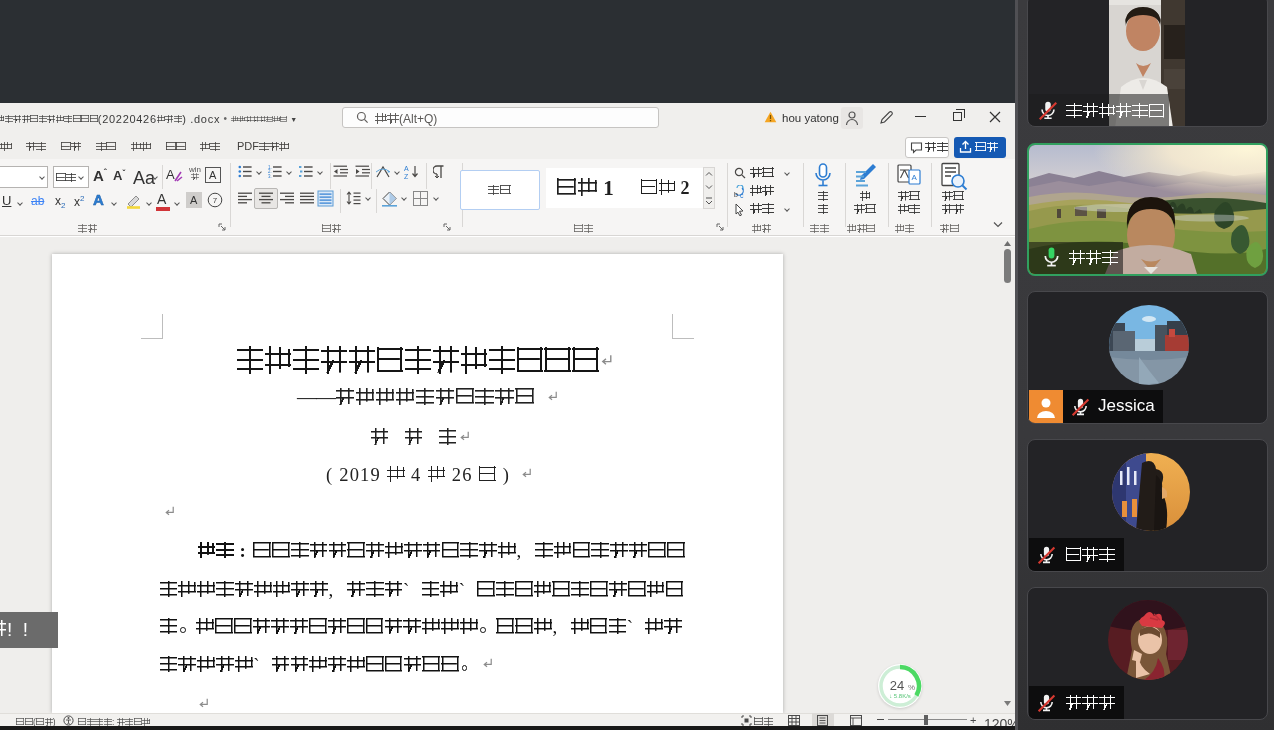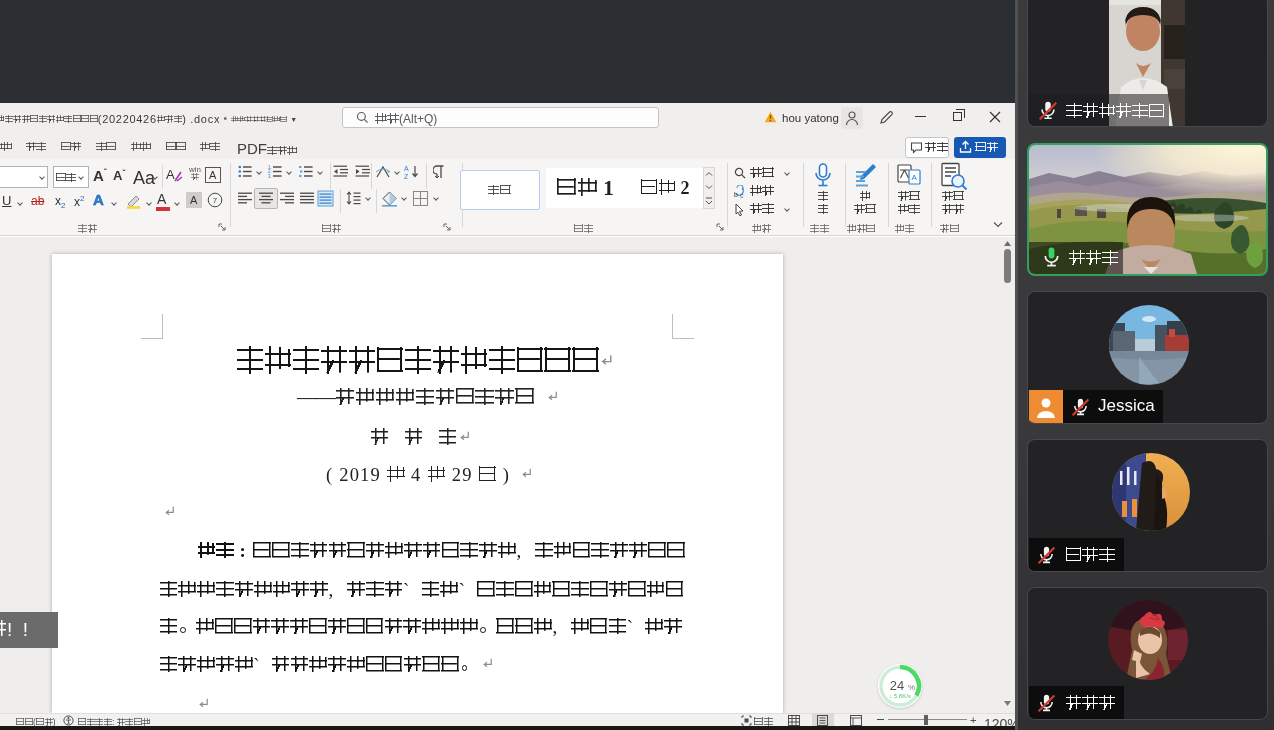--- a/index.html
+++ b/index.html
@@ -51,21 +51,21 @@
       <path d="M1 1 L11 11 M11 1 L1 11" stroke="#333" stroke-width="1.2"></path>
     </svg>
 <div class="ab" style="left:0;top:133px;width:1015px;height:26px;background:#f0efed"></div>
 <div class="ab" style="left:-8px;top:141px;font-size:10px;color:#403e3c"><i class="g gc"></i><i class="g gc"></i></div>
 <div class="ab" style="left:26px;top:141px;font-size:10px;color:#403e3c"><i class="g gd"></i><i class="g ga"></i></div>
 <div class="ab" style="left:61px;top:141px;font-size:10px;color:#403e3c"><i class="g gb"></i><i class="g gd"></i></div>
 <div class="ab" style="left:96px;top:141px;font-size:10px;color:#403e3c"><i class="g ga"></i><i class="g gb"></i></div>
 <div class="ab" style="left:131px;top:141px;font-size:10px;color:#403e3c"><i class="g gc"></i><i class="g gc"></i></div>
 <div class="ab" style="left:166px;top:141px;font-size:10px;color:#403e3c"><i class="g gb"></i><i class="g gb"></i></div>
 <div class="ab" style="left:200px;top:141px;font-size:10px;color:#403e3c"><i class="g gc"></i><i class="g ga"></i></div>
-<div class="ab" style="left:237px;top:140px;font-size:10px;color:#403e3c"><span style="font-size:15px">PDF</span><i class="g ga"></i><i class="g gd"></i><i class="g gc"></i></div>
+<div class="ab" style="left:237px;top:140px;font-size:10px;color:#403e3c"><span style="font-size:11px">PDF</span><i class="g ga"></i><i class="g gd"></i><i class="g gc"></i></div>
 <div class="ab" style="left:905px;top:137px;width:44px;height:21px;background:#fff;border:1px solid #c8c6c4;border-radius:3px"></div>
 <svg class="ab" style="left:910px;top:141px" width="13" height="13" viewBox="0 0 13 13">
       <path d="M1.5 2 h10 v7 h-5.5 l-2.5 2.5 v-2.5 h-2 Z" fill="none" stroke="#444" stroke-width="1.1"></path>
     </svg>
 <div class="ab" style="left:925px;top:141px;font-size:11.5px;color:#333;font-weight:bold"><i class="g gd"></i><i class="g ga"></i></div>
 <div class="ab" style="left:954px;top:137px;width:52px;height:21px;background:#1559b3;border-radius:3px"></div>
 <svg class="ab" style="left:959px;top:140px" width="13" height="14" viewBox="0 0 13 14">
       <path d="M6.5 9 V1.5 M3.5 4.5 L6.5 1.5 L9.5 4.5" fill="none" stroke="#fff" stroke-width="1.3"></path>
       <path d="M1.5 8 v4 h10 v-4" fill="none" stroke="#fff" stroke-width="1.3"></path>
     </svg>
@@ -84,21 +84,21 @@
 <div class="vd" style="left:162px;top:6px;height:24px"></div>
 <div class="ab" style="left:166px;top:8px;font-size:13px;color:#333">A</div>
 <svg class="ab" style="left:174px;top:12px" width="9" height="11" viewBox="0 0 9 11">
         <path d="M1 10 L7 1 M3 10 l5 -4" stroke="#a33bb5" stroke-width="1.6"></path>
       </svg>
 <div class="ab" style="left:189px;top:7px;font-size:8px;color:#555;line-height:7px;text-align:center">win<br><i class="g gd"></i></div>
 <div class="ab" style="left:205px;top:8px;width:16px;height:16px;border:1px solid #555"></div>
 <div class="ab" style="left:209px;top:10px;font-size:11px;color:#333">A</div>
 <div class="ab" style="left:2px;top:34px;font-size:13px;color:#333;text-decoration:underline">U</div>
 <span class="cv ab" style="left:18px;top:42px;color:#555"></span>
-<div class="ab" style="left:31px;top:35px;font-size:12px;color:#b91c1c;text-decoration:line-through">ab</div>
+<div class="ab" style="left:31px;top:35px;font-size:12px;color:#3b82f6;text-decoration:line-through">ab</div>
 <div class="ab" style="left:55px;top:35px;font-size:12px;color:#333">x<span style="font-size:8px;vertical-align:-3px;color:#2b6cb8">2</span></div>
 <div class="ab" style="left:74px;top:35px;font-size:12px;color:#333">x<span style="font-size:8px;vertical-align:5px;color:#2b6cb8">2</span></div>
 <div class="ab" style="left:93px;top:32px;font-size:15px;font-weight:bold;color:#2d7dd2;-webkit-text-stroke:.5px #1b5fa8">A</div>
 <span class="cv ab" style="left:112px;top:42px;color:#555"></span>
 <svg class="ab" style="left:126px;top:33px" width="17" height="17" viewBox="0 0 17 17">
         <path d="M2 12 L10 4 l3 3 L5 15 Z" fill="#d9d9d9" stroke="#777" stroke-width=".8"></path>
         <rect x="1" y="14.2" width="13" height="2.6" fill="#f3d83b"></rect>
       </svg>
 <span class="cv ab" style="left:147px;top:42px;color:#555"></span>
 <div class="ab" style="left:157px;top:32px;font-size:14px;color:#333">A</div>
@@ -322,21 +322,21 @@
       <path d="M11 2 V8 H4 M6.5 5.5 L3.5 8 L6.5 10.5" fill="none" stroke="#8c8c8c" stroke-width="1.3"></path>
     </svg>
 <div class="ab" style="left:297px;top:386px;font-size:20px;color:#222;letter-spacing:1px"><span class="serif" style="letter-spacing:-1px">——</span><i class="g gd"></i><i class="g gc"></i><i class="g gc"></i><i class="g gc"></i><i class="g ga"></i><i class="g gd"></i><i class="g gb"></i><i class="g ga"></i><i class="g gd"></i><i class="g gb"></i></div>
 <svg style="position:absolute;left:546px;top:390px" width="13" height="13" viewBox="0 0 14 14">
       <path d="M11 2 V8 H4 M6.5 5.5 L3.5 8 L6.5 10.5" fill="none" stroke="#8c8c8c" stroke-width="1.3"></path>
     </svg>
 <div class="ab" style="left:370px;top:427px;font-size:19px;color:#222;letter-spacing:0"><i class="g gd"></i><i style="display:inline-block;width:15px"></i><i class="g gd"></i><i style="display:inline-block;width:15px"></i><i class="g ga"></i></div>
 <svg style="position:absolute;left:458px;top:430px" width="13" height="13" viewBox="0 0 14 14">
       <path d="M11 2 V8 H4 M6.5 5.5 L3.5 8 L6.5 10.5" fill="none" stroke="#8c8c8c" stroke-width="1.3"></path>
     </svg>
-<div class="ab" style="left:326px;top:464px;font-size:18.5px;color:#222;letter-spacing:1.2px"><span class="serif">( 2019 </span><i class="g gc"></i><span class="serif"> 4 </span><i class="g gc"></i><span class="serif"> 29 </span><i class="g gb"></i><span class="serif"> )</span></div>
+<div class="ab" style="left:326px;top:464px;font-size:18.5px;color:#222;letter-spacing:1.2px"><span class="serif">( 2019 </span><i class="g gc"></i><span class="serif"> 4 </span><i class="g gc"></i><span class="serif"> 26 </span><i class="g gb"></i><span class="serif"> )</span></div>
 <svg style="position:absolute;left:520px;top:467px" width="13" height="13" viewBox="0 0 14 14">
       <path d="M11 2 V8 H4 M6.5 5.5 L3.5 8 L6.5 10.5" fill="none" stroke="#8c8c8c" stroke-width="1.3"></path>
     </svg>
 <svg style="position:absolute;left:163px;top:505px" width="13" height="13" viewBox="0 0 14 14">
       <path d="M11 2 V8 H4 M6.5 5.5 L3.5 8 L6.5 10.5" fill="none" stroke="#8c8c8c" stroke-width="1.3"></path>
     </svg>
 <div class="ab" style="left:197px;top:540px;font-size:18.85px;color:#121212"><b><i class="g gc bd"></i><i class="g ga bd"></i></b><span class="fw"><b>&nbsp;:</b></span><i class="g gb"></i><i class="g gb"></i><i class="g ga"></i><i class="g gd"></i><i class="g gd"></i><i class="g gb"></i><i class="g gd"></i><i class="g gc"></i><i class="g gd"></i><i class="g gd"></i><i class="g gb"></i><i class="g ga"></i><i class="g gd"></i><i class="g gc"></i><span class="fw">,</span><i class="g ga"></i><i class="g gc"></i><i class="g gb"></i><i class="g ga"></i><i class="g gd"></i><i class="g gd"></i><i class="g gb"></i><i class="g gb"></i></div>
 <div class="ab" style="left:159px;top:579px;font-size:18.85px;color:#121212"><i class="g ga"></i><i class="g gc"></i><i class="g gc"></i><i class="g ga"></i><i class="g gd"></i><i class="g gc"></i><i class="g gc"></i><i class="g gd"></i><i class="g gd"></i><span class="fw">,</span><i class="g gd"></i><i class="g ga"></i><i class="g gd"></i><span class="fw">`</span><i class="g ga"></i><i class="g gc"></i><span class="fw">`</span><i class="g gb"></i><i class="g ga"></i><i class="g gb"></i><i class="g gc"></i><i class="g gb"></i><i class="g ga"></i><i class="g gb"></i><i class="g gd"></i><i class="g gb"></i><i class="g gc"></i><i class="g gb"></i></div>
 <div class="ab" style="left:159px;top:616px;font-size:18.85px;color:#121212"><i class="g ga"></i><span class="cir"></span><i class="g gc"></i><i class="g gb"></i><i class="g gb"></i><i class="g gd"></i><i class="g gd"></i><i class="g gd"></i><i class="g gb"></i><i class="g gd"></i><i class="g gb"></i><i class="g gb"></i><i class="g gd"></i><i class="g gd"></i><i class="g gc"></i><i class="g gc"></i><i class="g gc"></i><span class="cir"></span><i class="g gb"></i><i class="g gb"></i><i class="g gc"></i><span class="fw">,</span><i class="g gc"></i><i class="g gb"></i><i class="g ga"></i><span class="fw">`</span><i class="g gc"></i><i class="g gd"></i></div>
 <div class="ab" style="left:159px;top:654px;font-size:18.85px;color:#121212"><i class="g ga"></i><i class="g gd"></i><i class="g gc"></i><i class="g gd"></i><i class="g gc"></i><span class="fw">`</span><i class="g gd"></i><i class="g gd"></i><i class="g gc"></i><i class="g gd"></i><i class="g gc"></i><i class="g gb"></i><i class="g gb"></i><i class="g gd"></i><i class="g gb"></i><i class="g gb"></i><span class="cir"></span></div>

